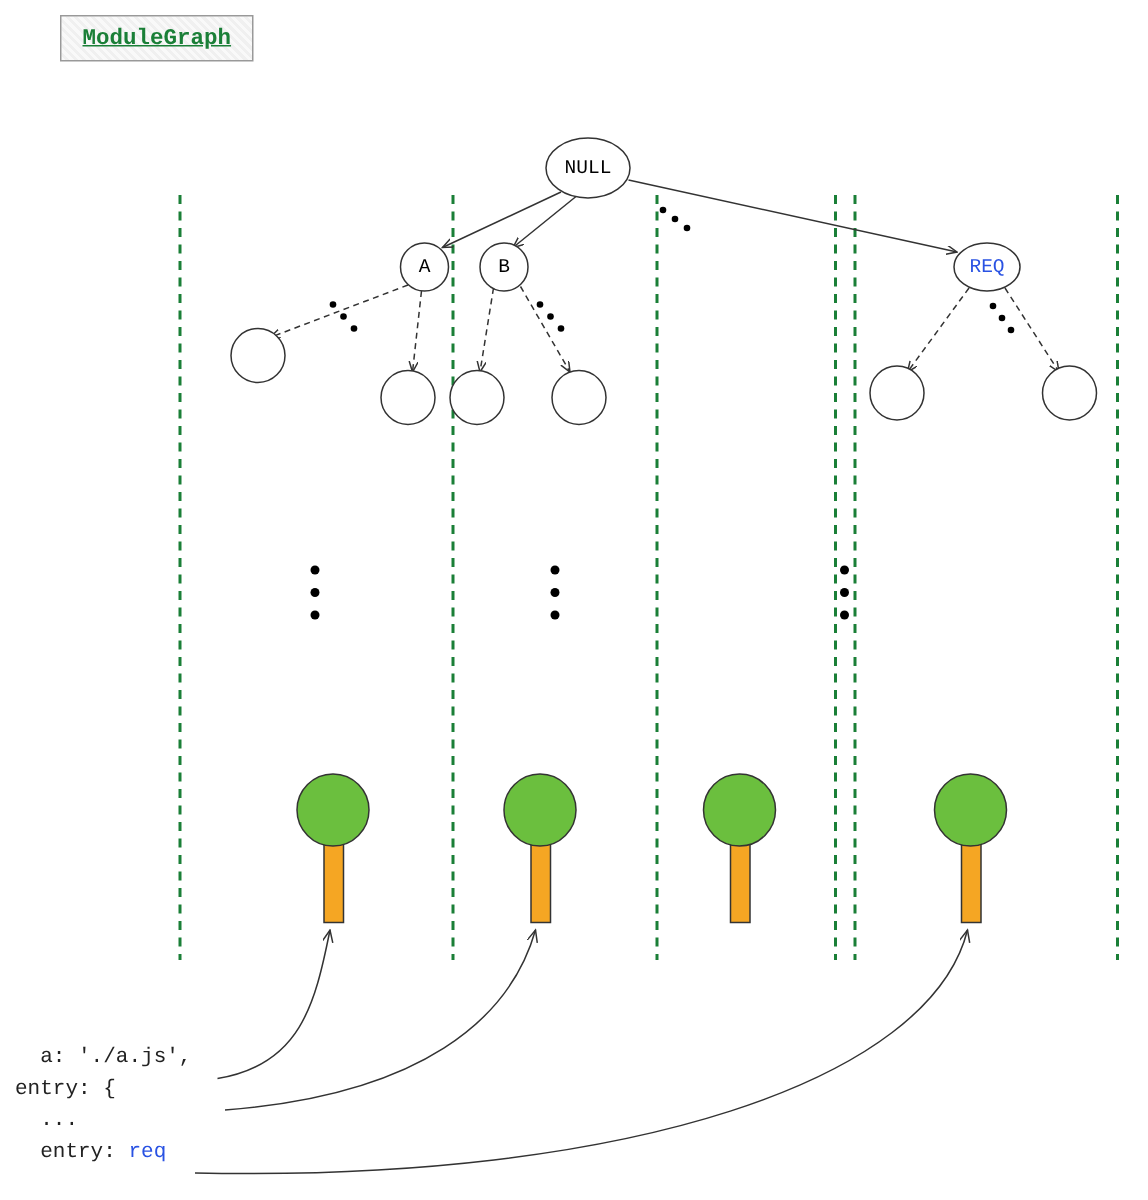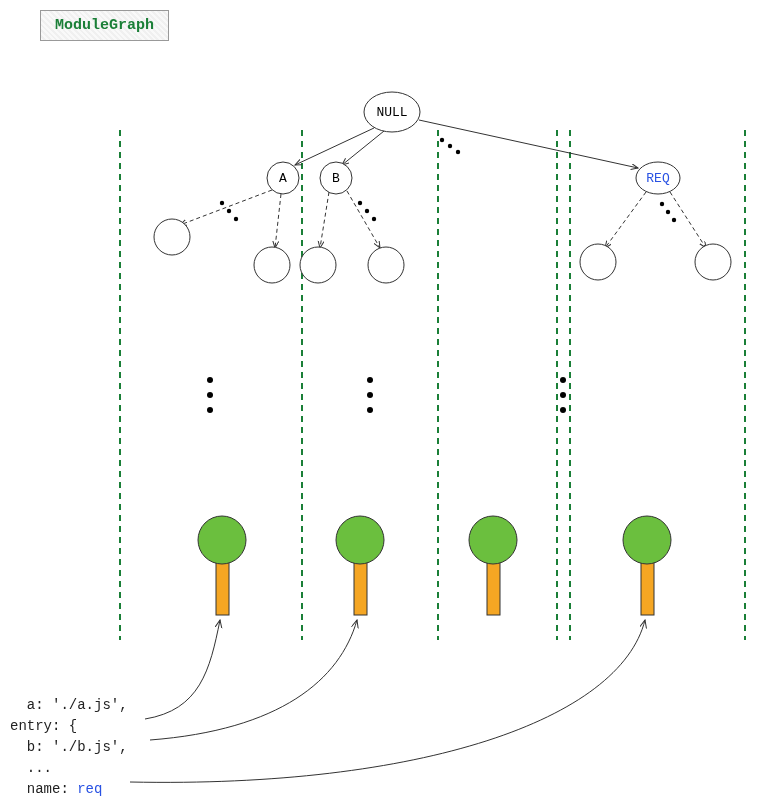--- a/index.html
+++ b/index.html
@@ -14,20 +14,21 @@
     .title-box {
       position: absolute;
       top: 10px;
       left: 40px;
       border: 1px solid #999;
       padding: 6px 14px;
       background: repeating-linear-gradient(45deg, #f9f9f9, #f9f9f9 2px, #f0f0f0 2px, #f0f0f0 4px);
       color: #1a7f37;
       font-weight: bold;
       font-size: 15px;
+      text-decoration: underline;
     }
     svg { position: absolute; top: 0; left: 0; }
     .node { fill: white; stroke: #333; stroke-width: 1; }
     .node-text { font-family: 'Courier New', monospace; font-size: 13px; text-anchor: middle; dominant-baseline: central; }
     .sep { stroke: #1a7f37; stroke-width: 2; stroke-dasharray: 6,5; }
     .edge-solid { fill: none; stroke: #333; stroke-width: 1; }
     .edge-dashed { fill: none; stroke: #333; stroke-width: 1; stroke-dasharray: 4,3; }
     .arrow-curve { fill: none; stroke: #333; stroke-width: 1; }
     .dots { fill: #000; }
     .tree-leaf { fill: #6bbf3e; stroke: #333; stroke-width: 1; }
@@ -154,17 +155,16 @@
   </g>
 
   <path class="arrow-curve" d="M 145 719 C 200 710, 210 670, 220 620" marker-end="url(#arrow-open)"></path>
   <path class="arrow-curve" d="M 150 740 C 280 730, 340 680, 357 620" marker-end="url(#arrow-open)"></path>
   <path class="arrow-curve" d="M 130 782 C 420 788, 620 720, 645 620" marker-end="url(#arrow-open)"></path>
 </svg>
 
 <div class="code-block">
   <div class="code-line"><span>  a:</span><span> './a.js',</span></div>
   <div class="code-line">entry: {</div>
-  <div class="code-line"><span>  b:</span><span> './b.js',</span></div>
   <div class="code-line">  ...</div>
-  <div class="code-line"><span>  name:</span><span class="code-key"> req</span></div>
+  <div class="code-line"><span>  entry:</span><span class="code-key"> req</span></div>
 
 </div>
 
 </body></html>

